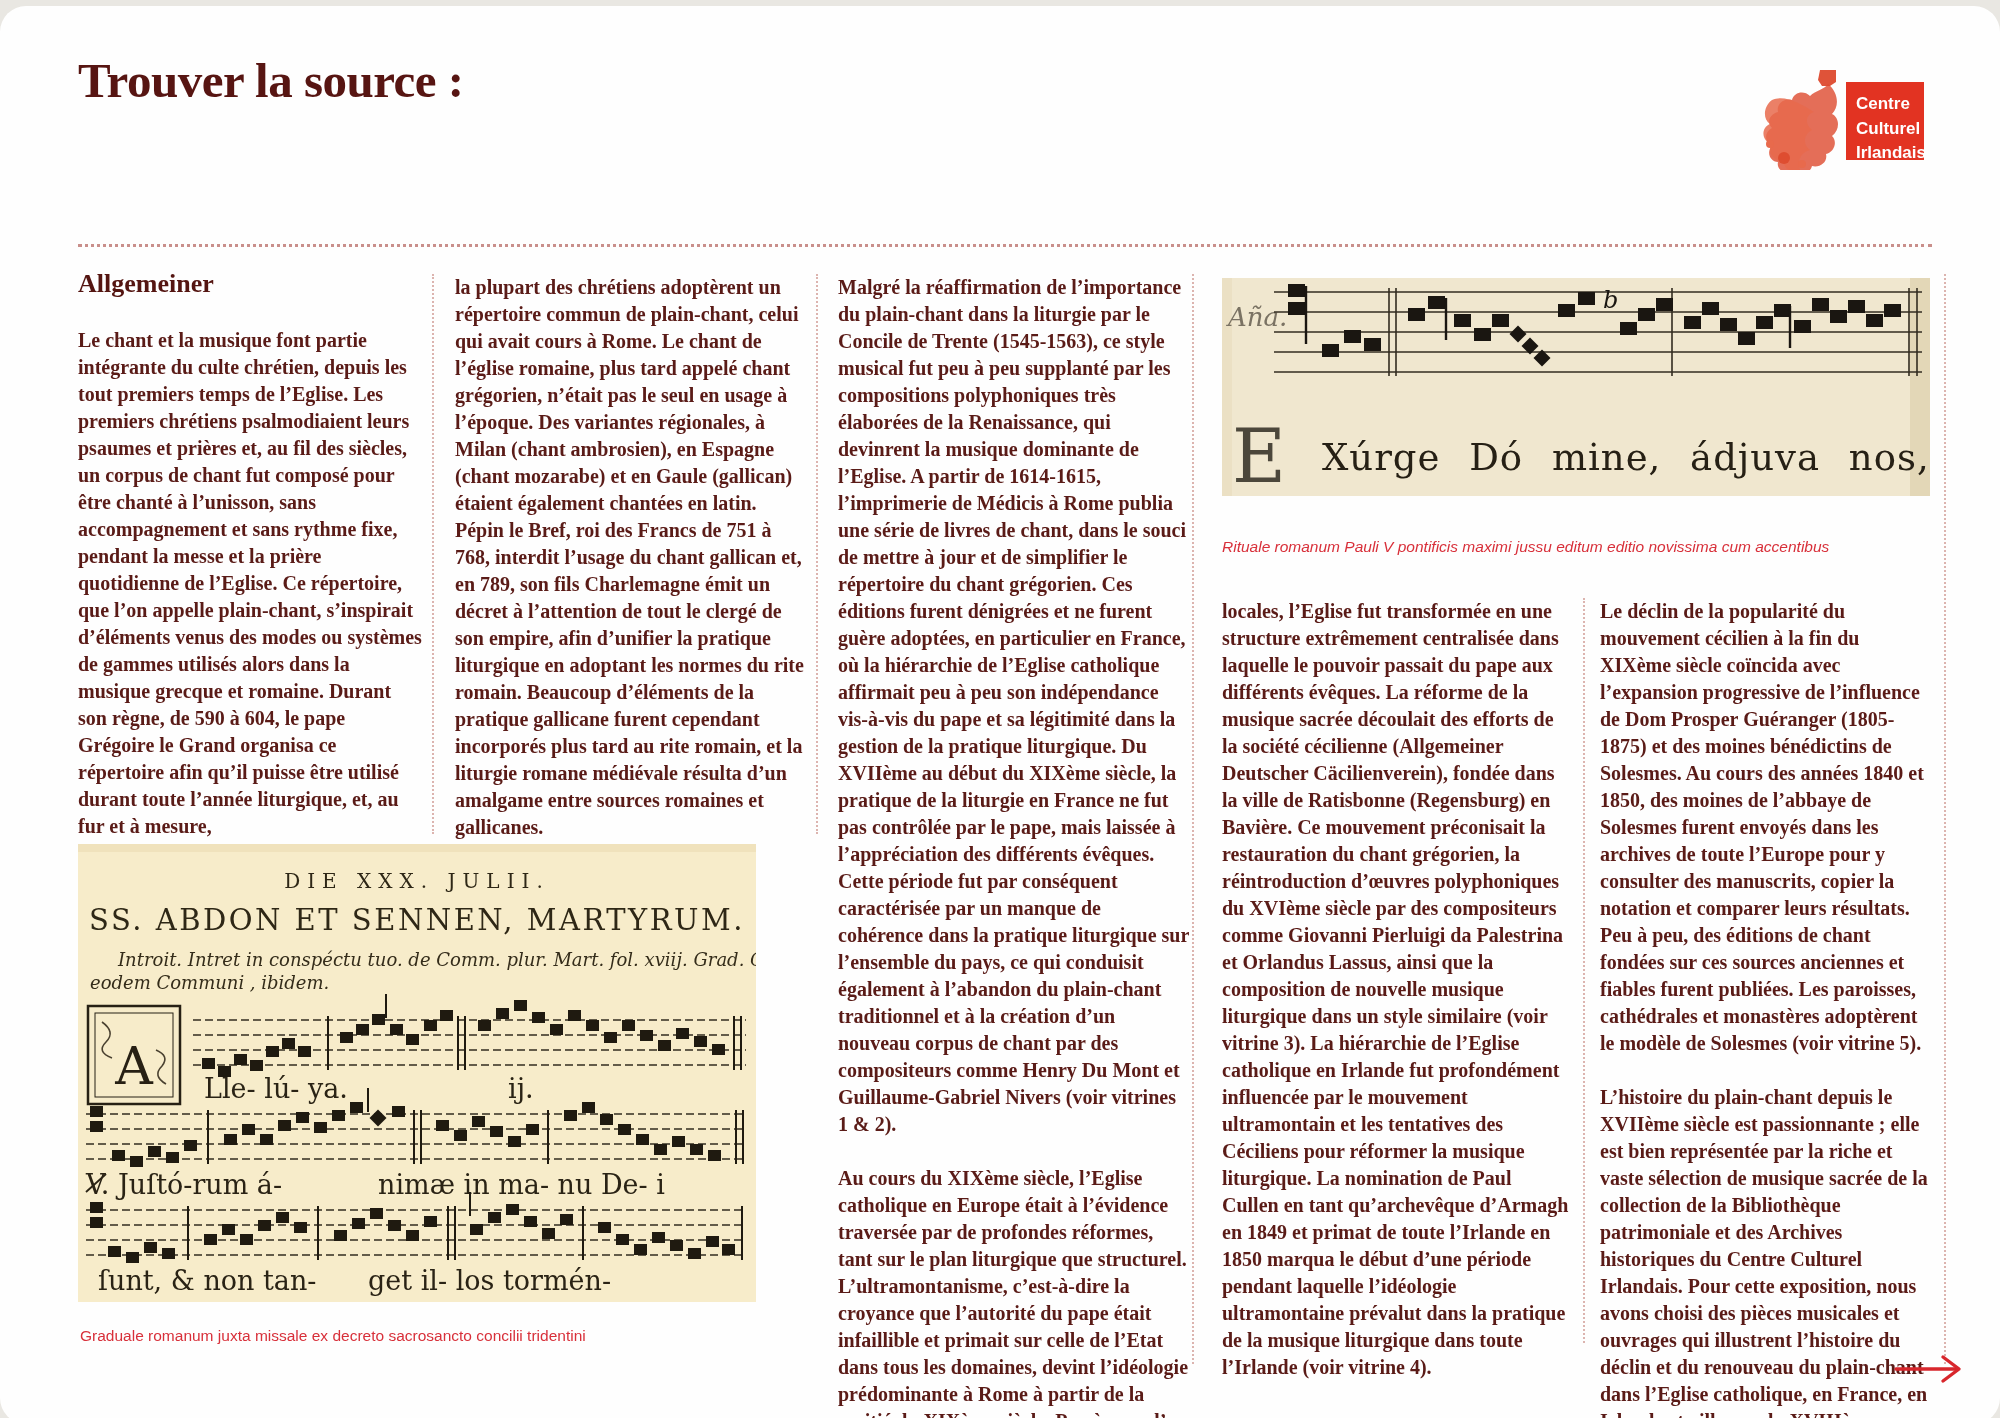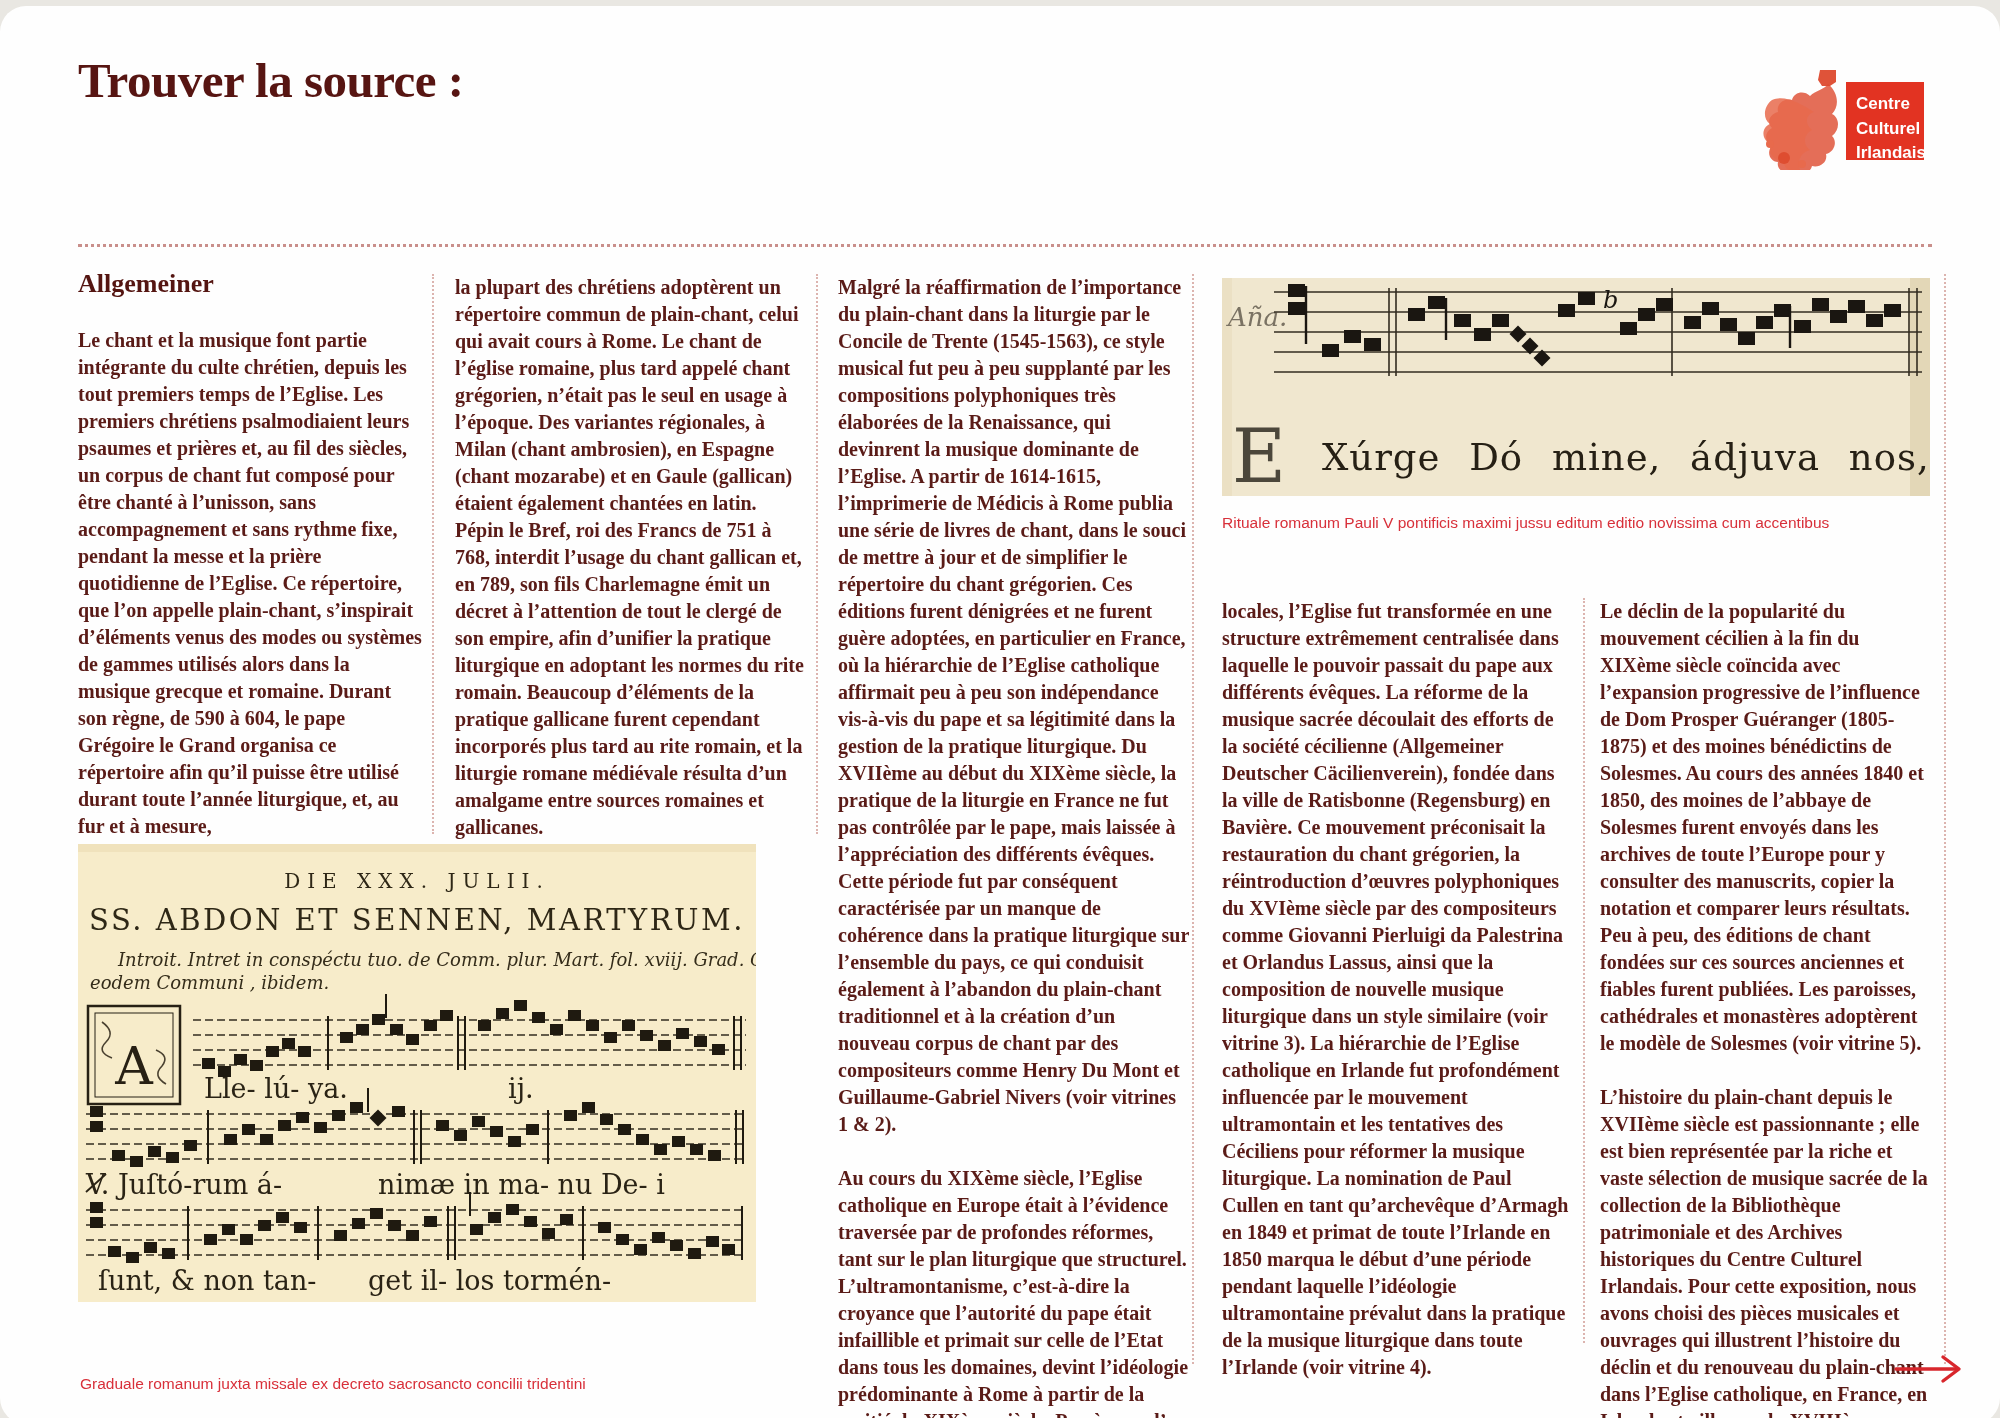--- a/index.html
+++ b/index.html
@@ -152,21 +152,21 @@
           <rect x="608" y="32" width="17" height="13"></rect>
         <rect x="626" y="22" width="17" height="13"></rect>
           <rect x="644" y="36" width="17" height="13"></rect>
         <rect x="662" y="26" width="17" height="13"></rect>
       </g>
 
       <text x="10" y="204" font-size="74" fill="#4c473b">E</text>
       <text x="100" y="192" font-size="37" fill="#262015" letter-spacing="1" word-spacing="16">Xúrge Dó mine, ádjuva nos,</text>
     </svg>
   </div>
-  <div class="caption" style="left:1222px;top:505px;width:640px;">
+  <div class="caption" style="left:1222px;top:529px;width:640px;font-style:italic;">
     <div>Rituale romanum Pauli V pontificis maximi jussu editum editio novissima cum accentibus</div>
   </div>
 
   <div class="fig" style="left:78px;top:838px;">
     <svg width="678" height="458" viewBox="0 0 678 458" font-family="DejaVu Serif, serif">
       <rect x="0" y="0" width="678" height="458" fill="#f7ecca"></rect>
       <rect x="0" y="0" width="678" height="8" fill="#eee0b8" opacity=".8"></rect>
       <text x="339" y="44" font-size="20" letter-spacing="7" text-anchor="middle" fill="#2e2716">DIE XXX. JULII.</text>
       <text x="339" y="86" font-size="29" letter-spacing="2.5" text-anchor="middle" fill="#2e2716">SS. ABDON ET SENNEN, MARTYRUM.</text>
       <text x="40" y="122" font-size="18" font-style="italic" fill="#342c1a">Introit. Intret in conspéctu tuo. de Comm. plur. Mart. fol. xviij. Grad. Gloriósus Deus. de</text>
@@ -328,21 +328,21 @@
           <rect x="574" y="388" width="13" height="11"></rect>
         <rect x="592" y="396" width="13" height="11"></rect>
           <rect x="610" y="404" width="13" height="11"></rect>
         <rect x="628" y="392" width="13" height="11"></rect>
           <rect x="644" y="400" width="13" height="11"></rect>
       </g>
       <text x="20" y="446" font-size="27" fill="#2a2315">ſunt, &amp; non tan-</text>
       <text x="290" y="446" font-size="27" fill="#2a2315">get il- los tormén-</text>
     </svg>
   </div>
-  <div class="caption" style="left:80px;top:1366px;width:620px;">
+  <div class="caption" style="left:80px;top:1318px;width:620px;">
     <div>Graduale romanum juxta missale ex decreto sacrosancto concilii tridentini</div>
   </div>
 
   <div class="arrow">
     <svg width="72" height="30" viewBox="0 0 72 30">
       <g stroke="#d8262c" stroke-width="3.4" fill="none" stroke-linecap="round" stroke-linejoin="round">
         <line x1="3" y1="15" x2="64" y2="15"></line>
         <polyline points="50,3 66,15 50,27"></polyline>
       </g>
     </svg>

